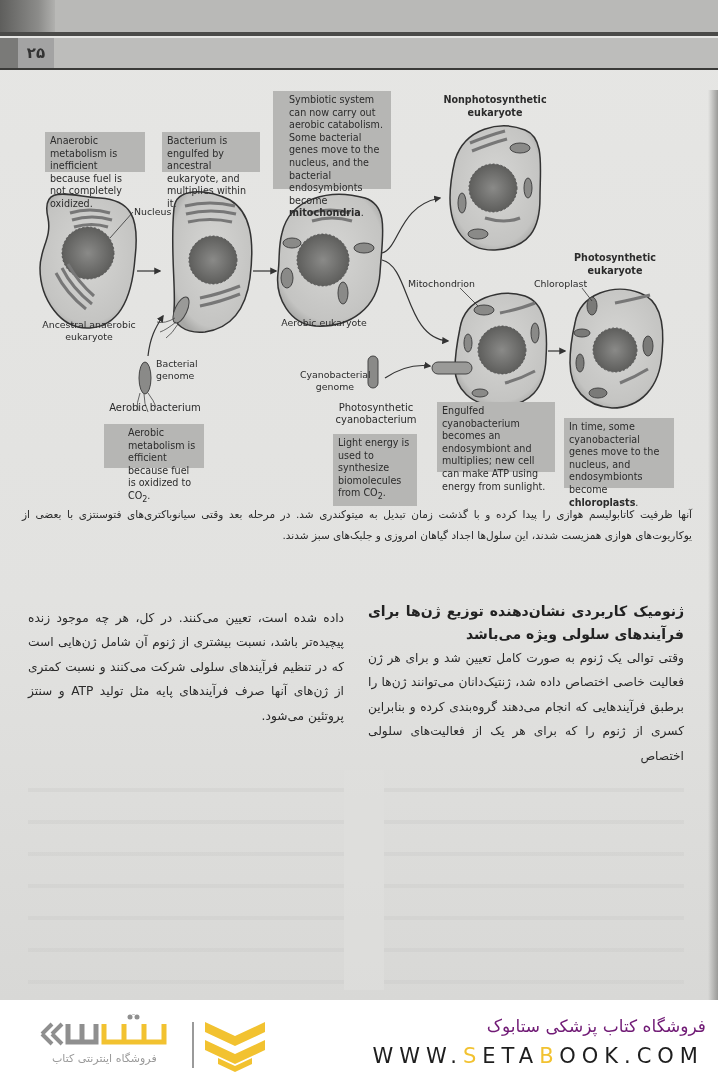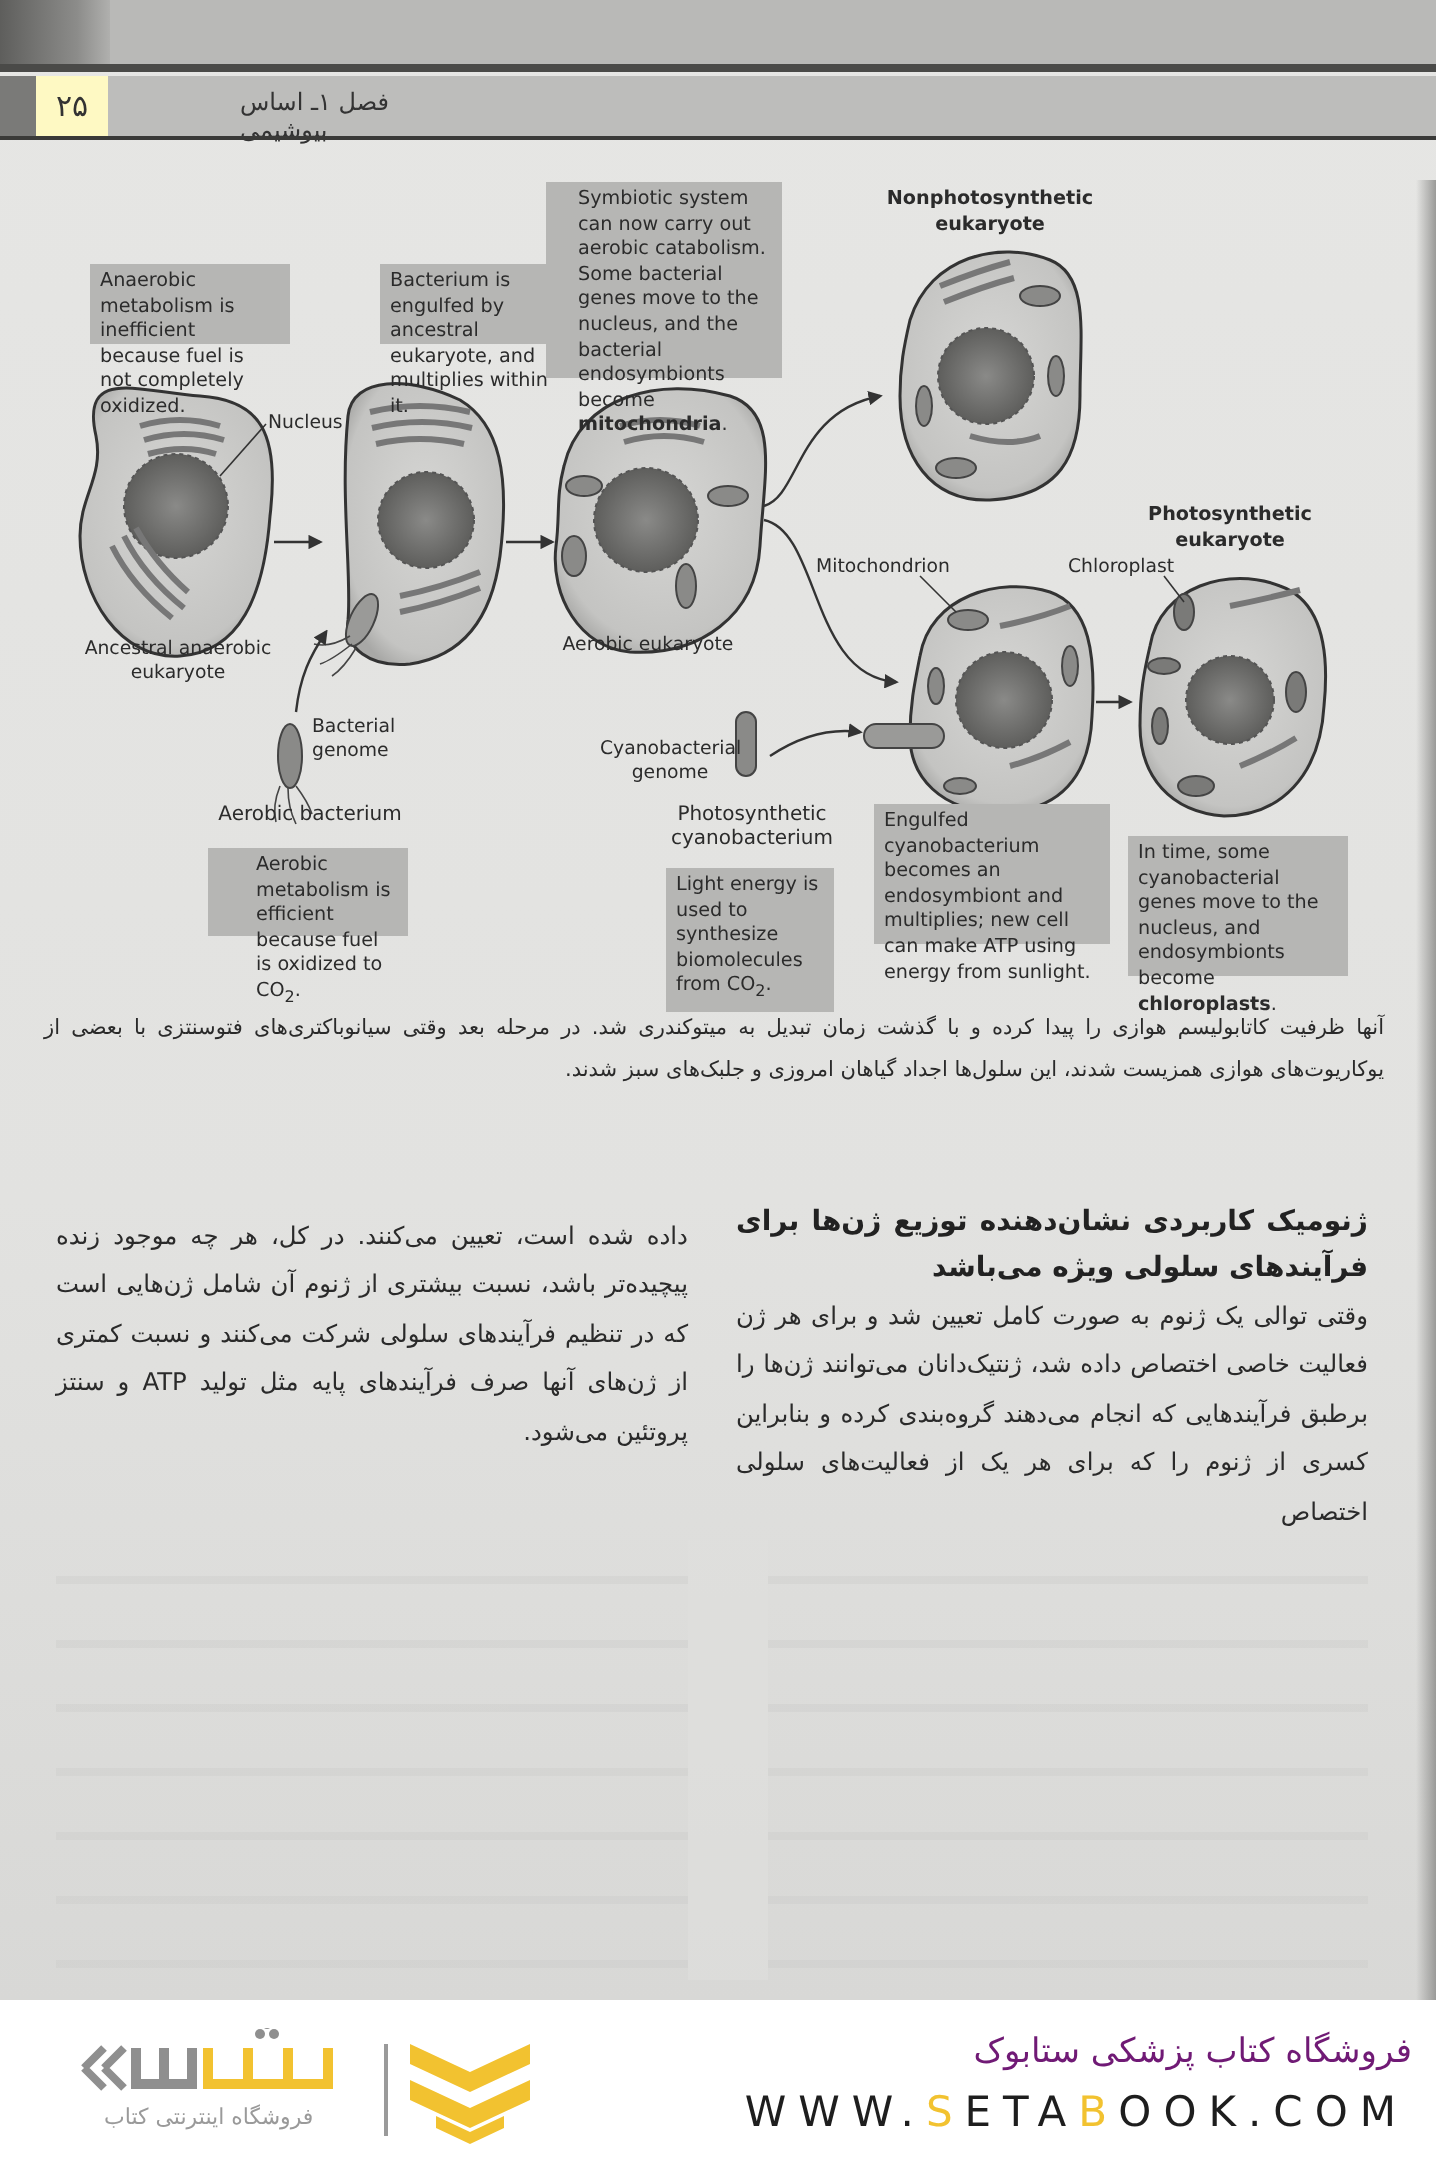--- a/index.html
+++ b/index.html
@@ -28,23 +28,23 @@
   }
   .hdr-line1 { position:absolute; left:0; top:32px; width:718px; height:4px; background:#4a4a48; }
   .hdr-band {
     position:absolute; left:0; top:38px; width:718px; height:30px;
     background:#bdbdbb;
   }
   .hdr-band .corner {
     position:absolute; left:0; top:0; width:18px; height:30px; background:#7a7a78;
   }
   .hdr-band .numcell {
-    position:absolute; left:18px; top:0; width:36px; height:30px; background:#fef9c3;
+    position:absolute; left:18px; top:0; width:36px; height:30px; background:#a3a3a3;
     display:flex; align-items:center; justify-content:center;
-    font-size:15px; font-weight:normal; color:#333;
+    font-size:15px; font-weight:bold; color:#333;
   }
   .hdr-band .chapter {
     position:absolute; left:120px; top:6px; width:120px; direction:rtl;
     font-size:12px; color:#333; text-align:left;
   }
   .hdr-line2 { position:absolute; left:0; top:68px; width:718px; height:2px; background:#3a3a38; }
 
   
   .figure { position:absolute; left:0; top:88px; width:718px; height:410px; }
   .cap {
@@ -110,21 +110,20 @@
 <body>
 
 <div class="page">
   <div class="hdr-top">
       <div class="corner"></div>
     </div>
   <div class="hdr-line1"></div>
   <div class="hdr-band">
     <div class="corner"></div>
     <div class="numcell">۲۵</div>
-    <div class="chapter">فصل ۱ـ اساس بیوشیمی</div>
   </div>
   <div class="hdr-line2"></div>
 
   <div class="figure">
     <svg class="fig" width="718" height="410" viewBox="0 0 718 410">
       <defs>
         <radialGradient id="nuc" cx="50%" cy="50%" r="50%">
           <stop offset="0%" stop-color="#8a8a88"></stop>
           <stop offset="100%" stop-color="#5e5e5c"></stop>
         </radialGradient>
@@ -212,21 +211,21 @@
         <rect x="368" y="268" width="10" height="32" rx="5" fill="#8a8a88" stroke="#444"></rect>
       </g>
       <path d="M385,290 C400,280 415,276 430,278" stroke="#333" fill="none" stroke-width="1.2" marker-end="url(#ah)"></path>
 
       <line x1="133" y1="124" x2="110" y2="150" stroke="#333" stroke-width="0.8"></line>
       <line x1="460" y1="200" x2="478" y2="218" stroke="#333" stroke-width="0.8"></line>
       <line x1="582" y1="200" x2="592" y2="213" stroke="#333" stroke-width="0.8"></line>
     </svg>
 
     <div class="cap" style="left:45px;top:44px;width:100px;height:40px;">Anaerobic metabolism is inefficient because fuel is not completely oxidized.</div>
-    <div class="cap" style="left:162px;top:44px;width:98px;height:40px;margin-left:28px;">Bacterium is engulfed by ancestral eukaryote, and multiplies within it.</div>
+    <div class="cap" style="left:162px;top:44px;width:98px;height:40px;">Bacterium is engulfed by ancestral eukaryote, and multiplies within it.</div>
     <div class="cap" style="left:273px;top:3px;width:118px;height:98px;padding-left:16px;"><span>Symbiotic system can now carry out aerobic catabolism. Some bacterial genes move to the nucleus, and the bacterial endosymbionts become </span><b>mitochondria</b><span>.</span></div>
 
     <div class="ttl" style="left:440px;top:6px;width:110px;">
         <div>Nonphotosynthetic</div>
         <div>eukaryote</div>
       </div>
     <div class="ttl" style="left:560px;top:164px;width:110px;">
         <div>Photosynthetic</div>
         <div>eukaryote</div>
       </div>

